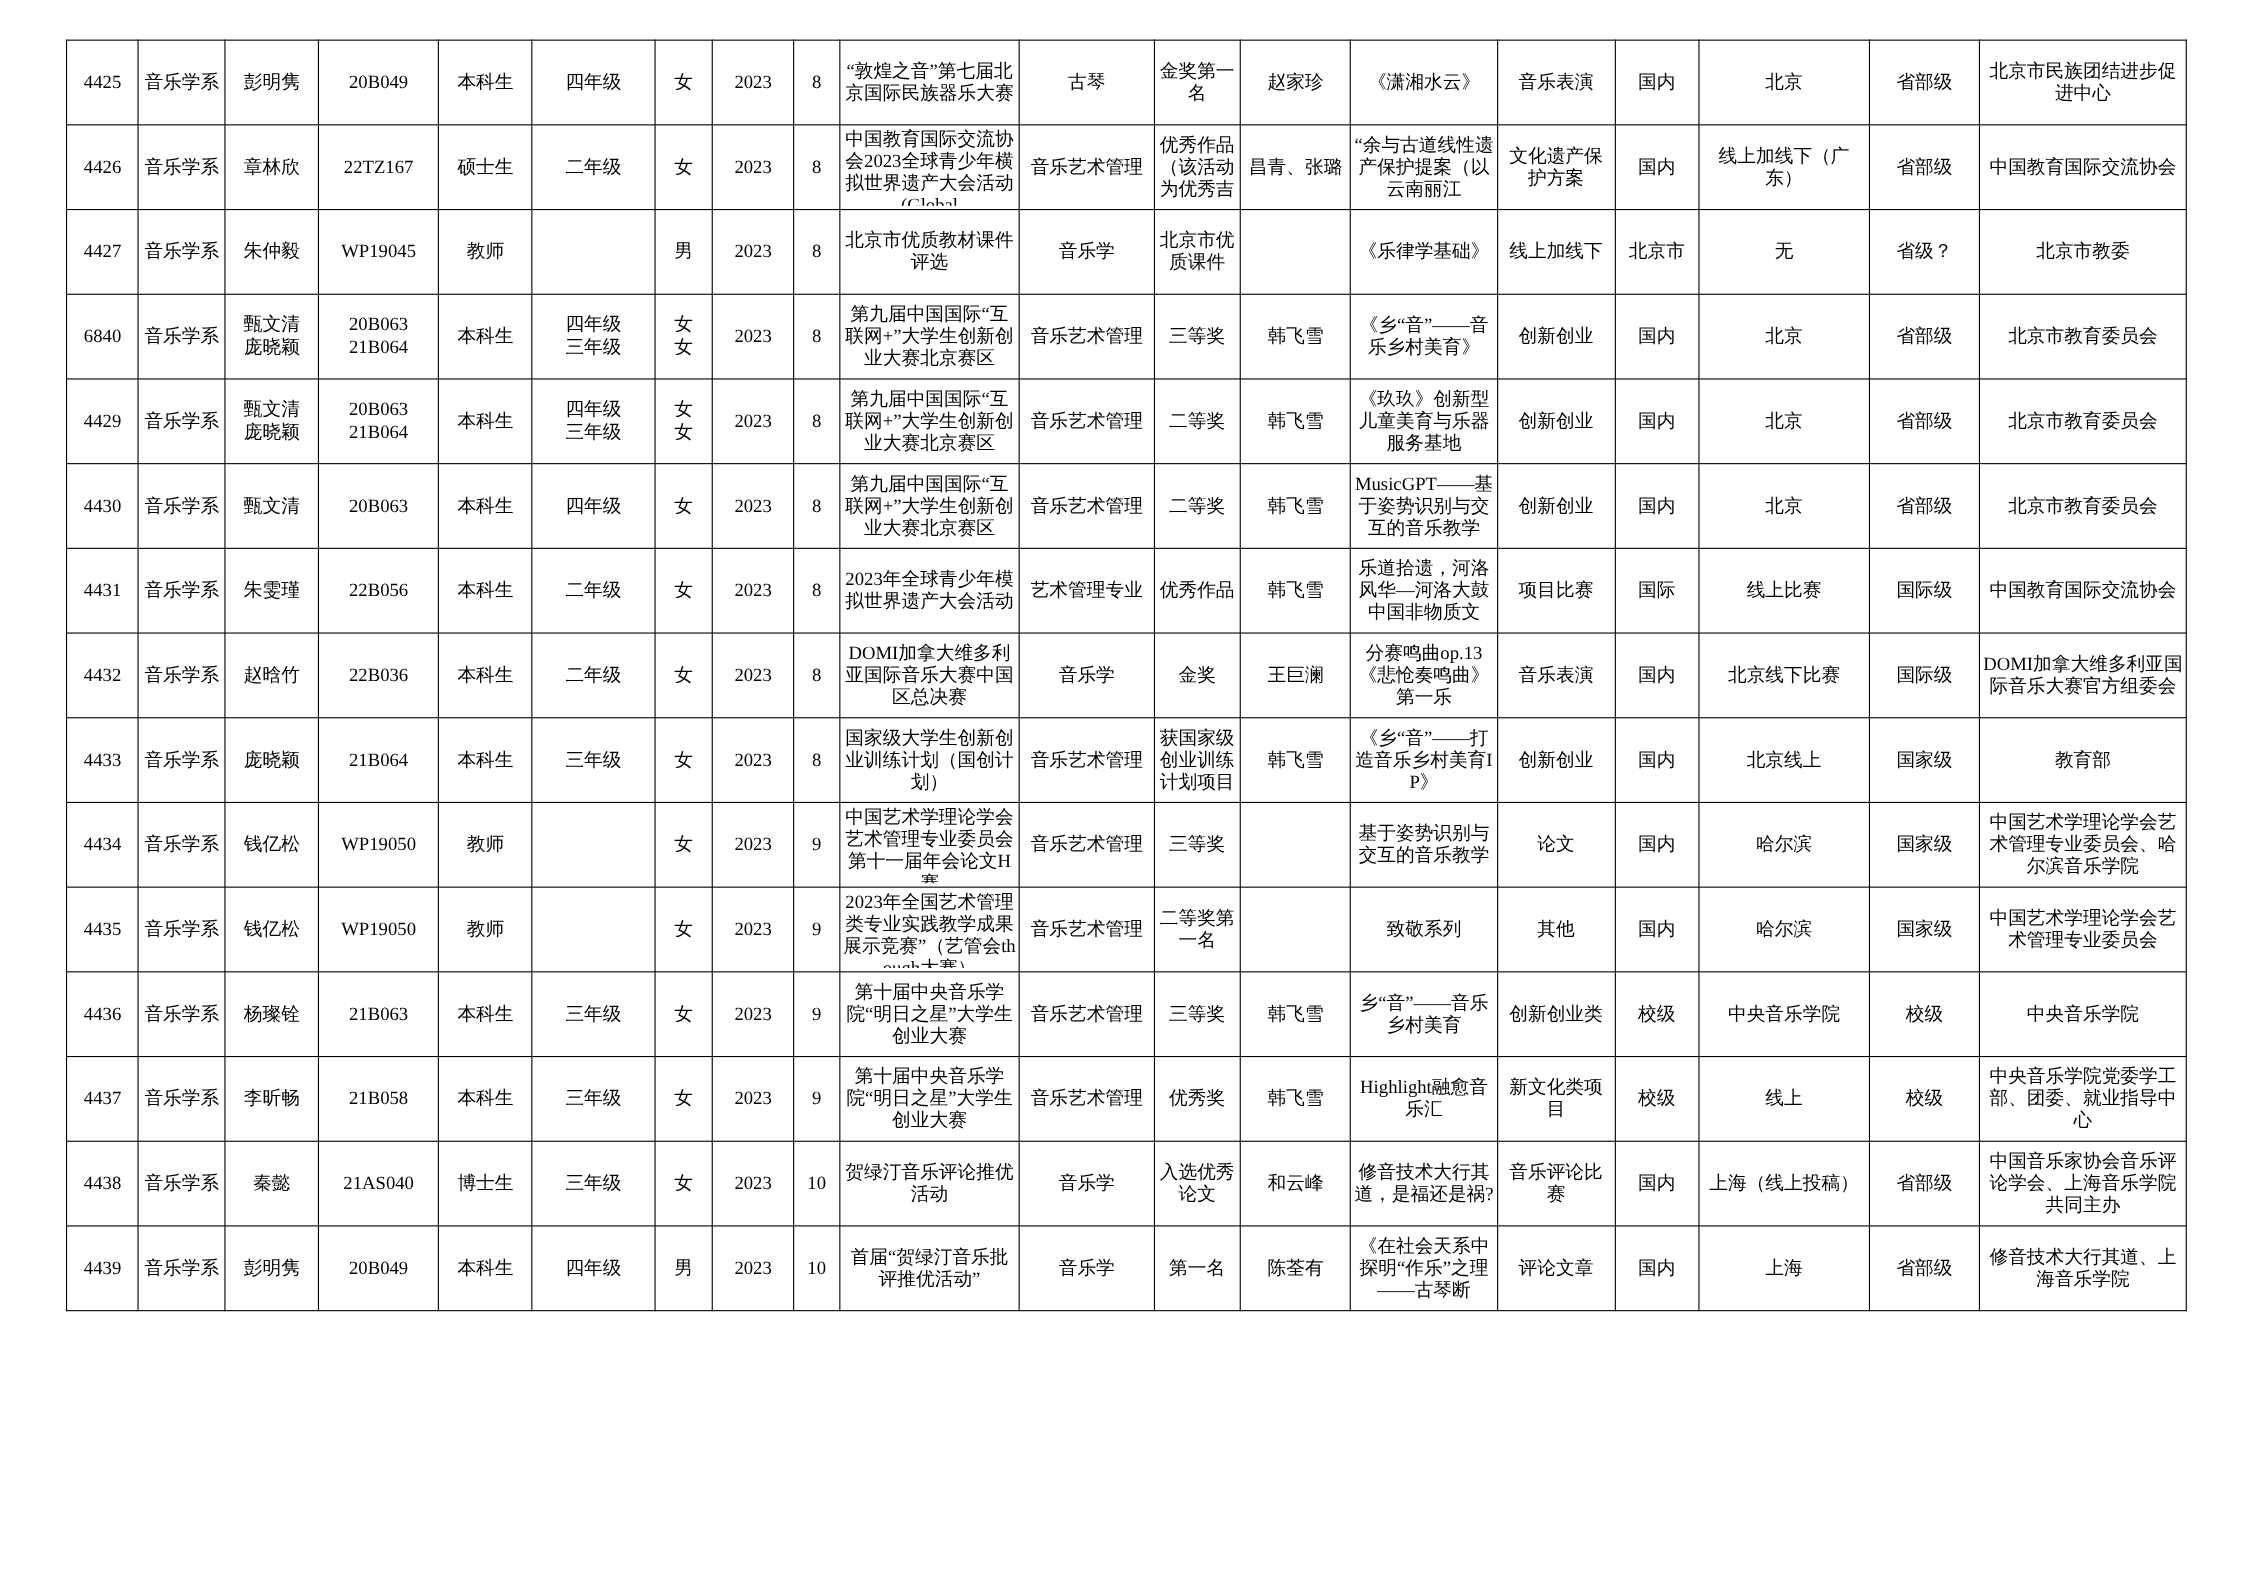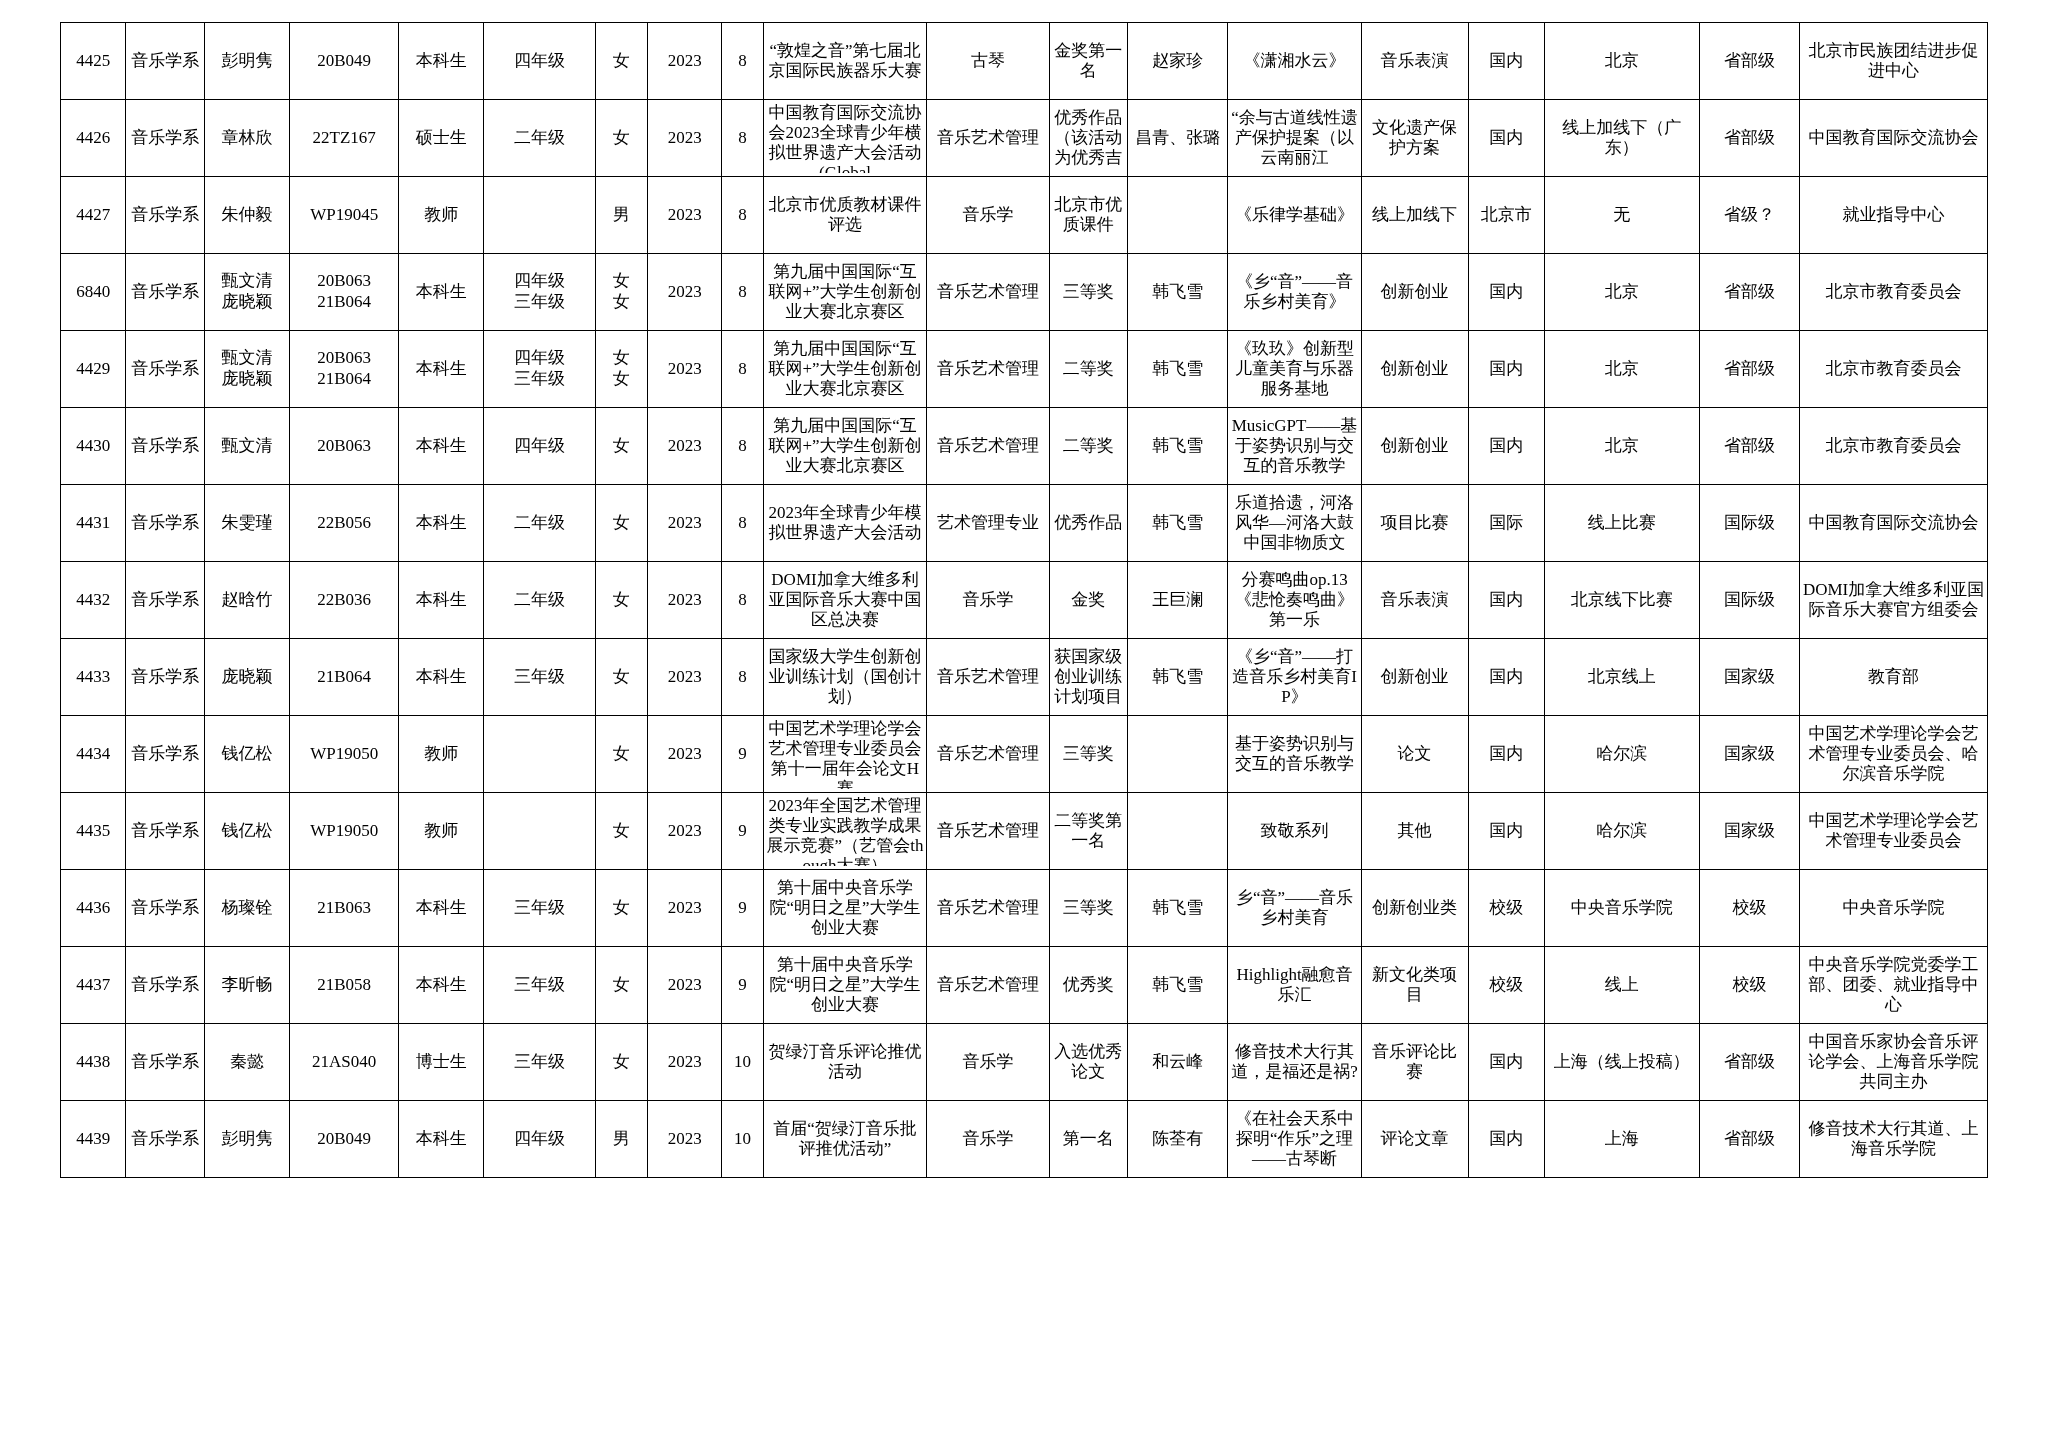--- a/index.html
+++ b/index.html
@@ -11,21 +11,21 @@
     font-family: "Liberation Serif", "DejaVu Serif", serif;
     color: #000000;
     width: 2048px;
     height: 1449px;
     overflow: hidden;
   }
   .page {
     width: 1766px;
     height: 1449px;
     box-sizing: border-box;
-    padding: 22px 60px 0 60px;
+    padding: 36px 60px 0 60px;
     position: relative;
   }
   table.grid {
     border-collapse: collapse;
     table-layout: fixed;
     width: 1928px;
   }
   table.grid td {
     border: 1px solid #000000;
     vertical-align: middle;
@@ -267,21 +267,21 @@
           <td class="tall">
             <span class="clip overflowcell">北京市</span>
           </td>
           <td class="tall">
             <span class="clip overflowcell">无</span>
           </td>
           <td class="tall">
             <span class="clip overflowcell">省级？</span>
           </td>
           <td class="tall">
-            <span class="clip overflowcell">就业指导中心</span>
+            <span class="clip overflowcell">北京市教委</span>
           </td>
         </tr>
         <tr>
           <td class="tall">
             <span class="clip overflowcell">6840</span>
           </td>
           <td class="tall">
             <span class="clip overflowcell">音乐学系</span>
           </td>
           <td class="tall">

